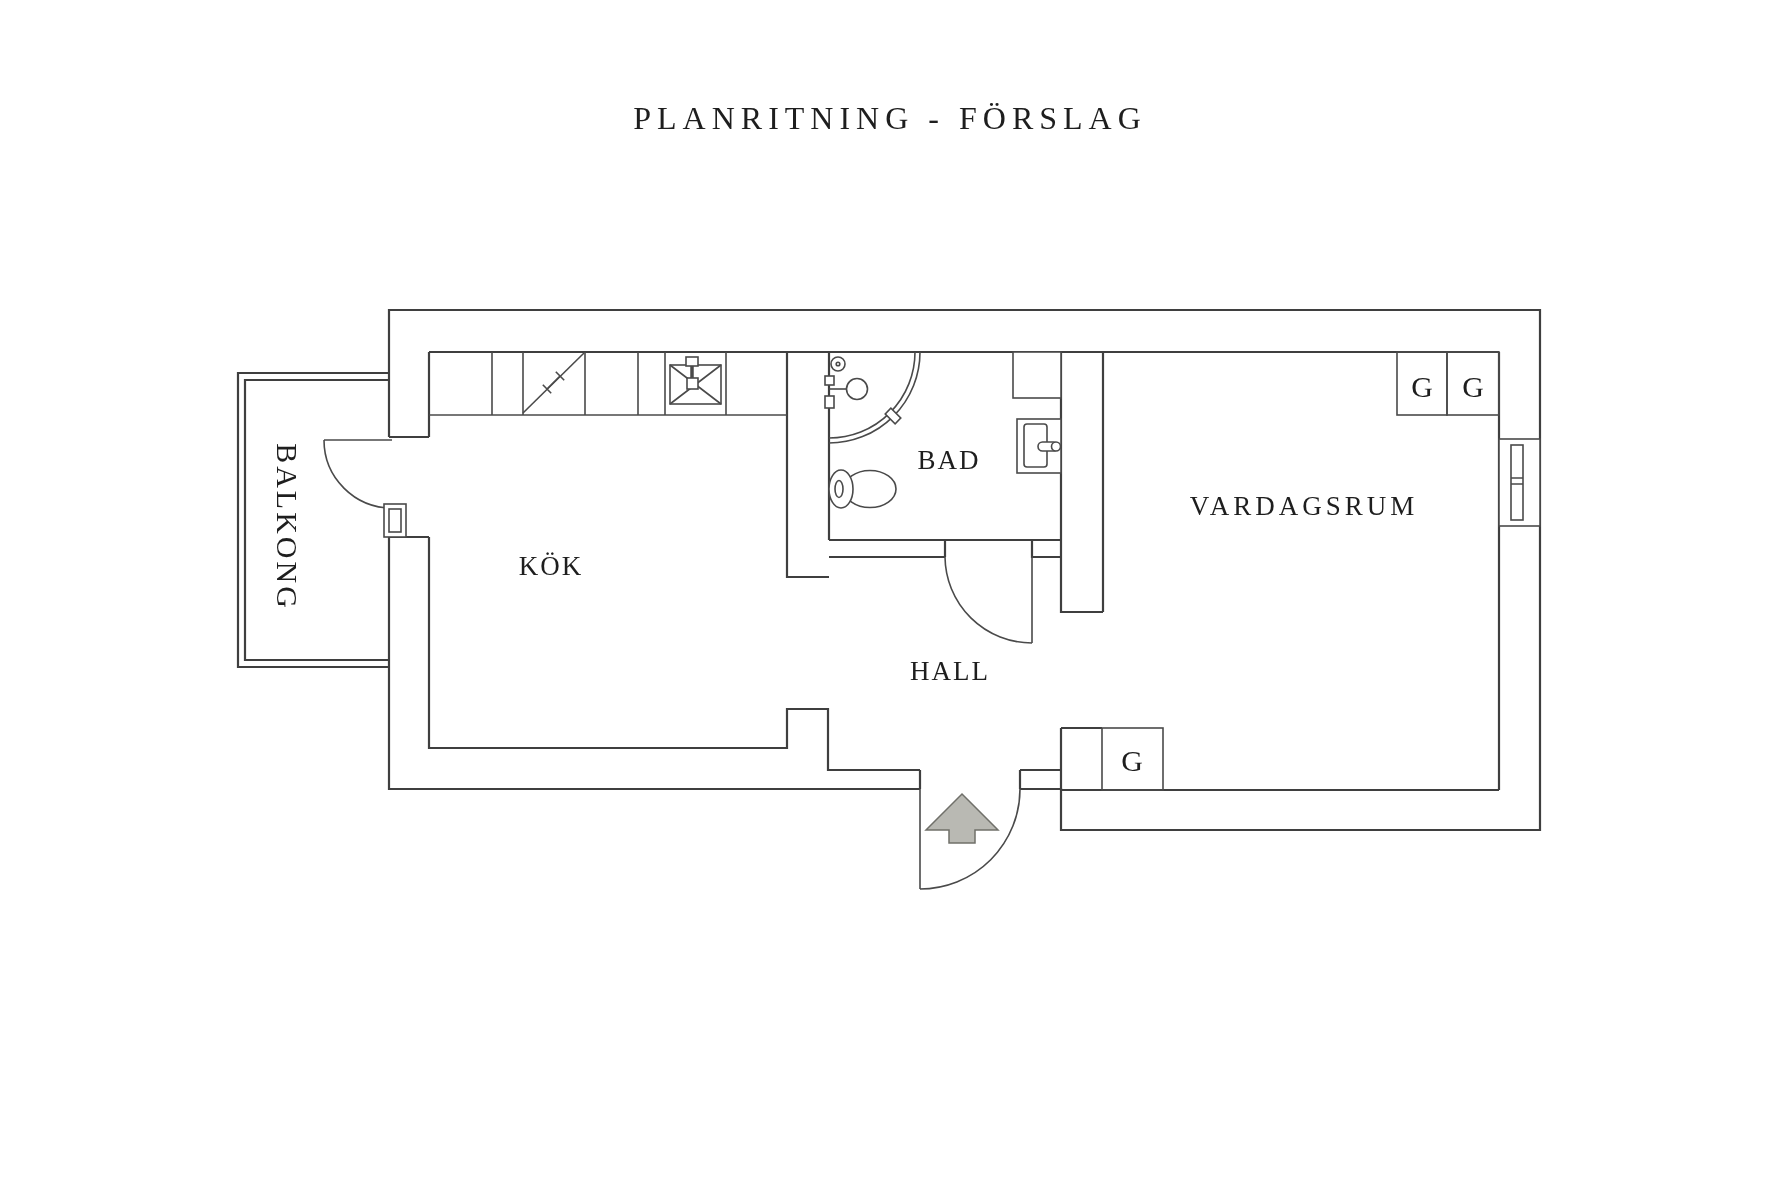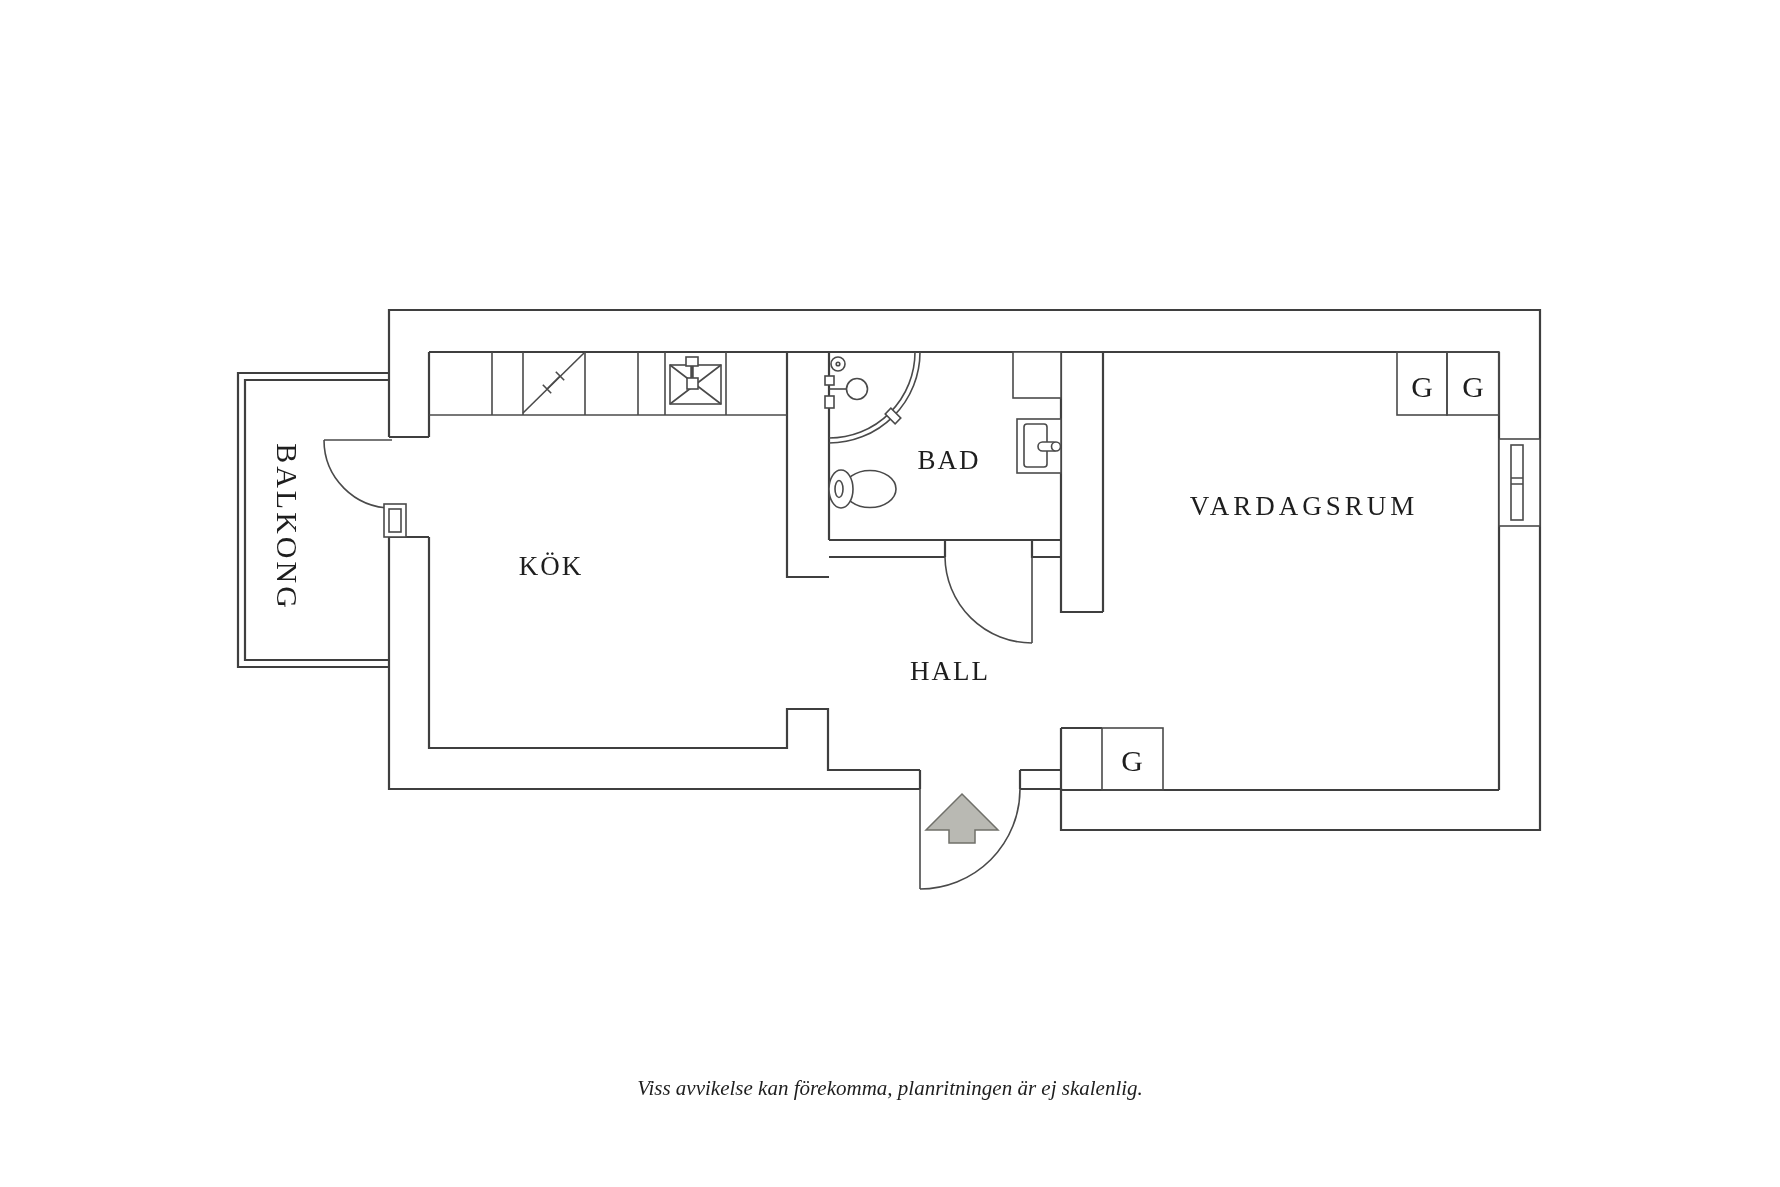--- a/index.html
+++ b/index.html
@@ -43,20 +43,21 @@
     fill:var(--c-arrow-fill,#b9b9b3);
     stroke:var(--c-arrow-stroke,#70706a);
     stroke-width:1.5;
   }
 </style>
 </head>
 <body>
 
 <div class="stage">
 
+  <div class="title">PLANRITNING - FÖRSLAG</div>
 
   <svg class="plan" width="1780" height="1187" viewBox="0 0 1780 1187">
 
     <g>
 
       <path class="wall" d="M389,437 L389,310 L1540,310 L1540,830 L1061,830 L1061,789 L1020,789"></path>
       <path class="wall" d="M920,789 L389,789 L389,537"></path>
 
       <path class="wall" d="M429,352 L1499,352"></path>
 
@@ -165,14 +166,13 @@
 
     <g>
       <text class="balcony-label" transform="translate(287,527) rotate(90)" text-anchor="middle" dominant-baseline="central">BALKONG</text>
       <text x="551" y="566" text-anchor="middle" dominant-baseline="central">KÖK</text>
       <text x="949" y="460" text-anchor="middle" dominant-baseline="central">BAD</text>
       <text x="950" y="671" text-anchor="middle" dominant-baseline="central">HALL</text>
       <text class="vardagsrum" x="1304" y="506" text-anchor="middle" dominant-baseline="central">VARDAGSRUM</text>
     </g>
   </svg>
 
-  <div class="disclaimer">Viss avvikelse kan förekomma, planritningen är ej skalenlig.</div>
 </div>
 
 </body></html>

